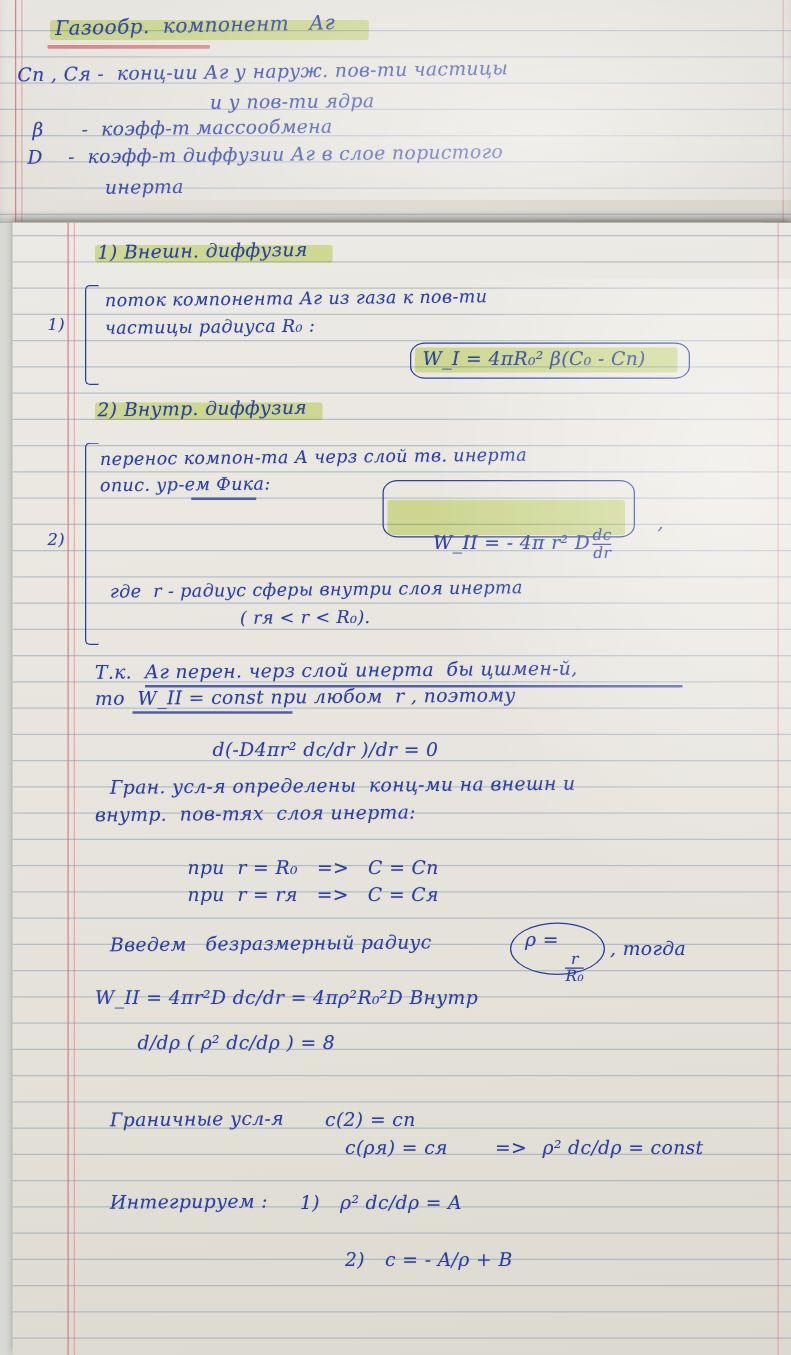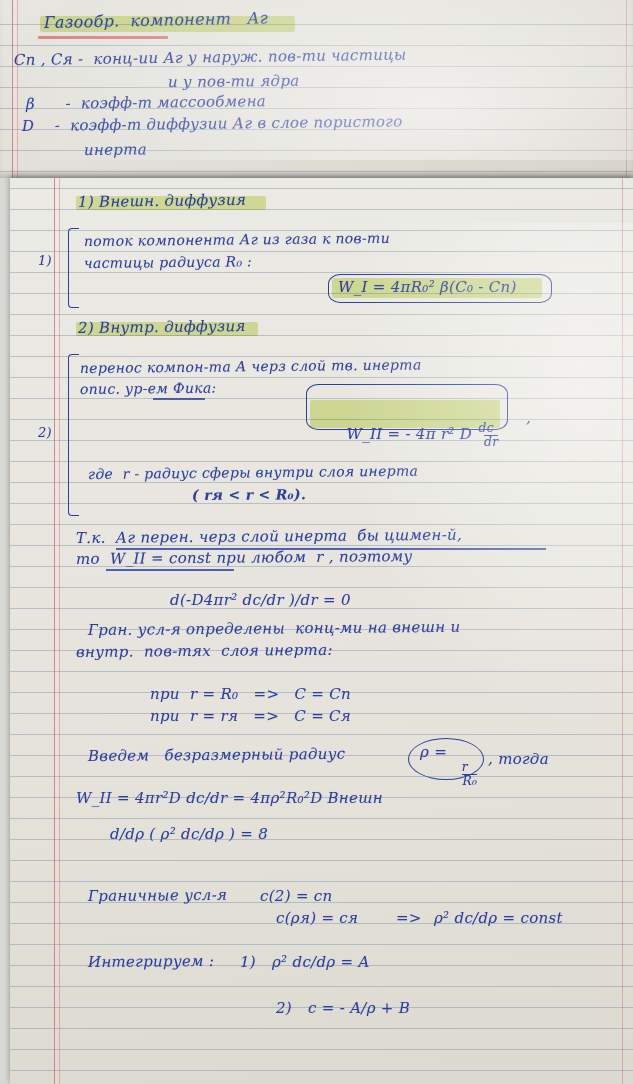--- a/index.html
+++ b/index.html
@@ -143,21 +143,21 @@
   }
   .frac {
     display: inline-block;
     text-align: center;
     vertical-align: middle;
     font-size: 0.82em;
     line-height: 1.05;
     margin: 0 2px;
   }
   .frac .num { display: block; }
-  .frac .den { display: block; border-top: 1.2px solid #2b3fa0; margin-left: 10px; }
+  .frac .den { display: block; border-top: 1.2px solid #2b3fa0; }
 </style>
 </head>
 <body>
 
 <div class="page">
 
   <div class="sheet-top">
     <div class="rules">
       <div class="rule" style="top:24px"></div>
       <div class="rule" style="top:45px"></div>
@@ -259,21 +259,21 @@
     <div class="underline-blue" style="left:143px; top:220px; width:52px;"></div>
 
     <div class="hl" style="left:300px; top:222px; width:190px; height:28px;"></div>
     <div class="box" style="left:296px; top:206px; width:200px; height:44px;"></div>
     <div class="hw s15" style="left:306px; top:227px;">
       <span>W_II = - 4π r² D</span><span class="frac"><span class="num">dc</span><span class="den">dr</span></span>
     </div>
     <div class="hw s15" style="left:516px; top:232px;">,</div>
 
     <div class="hw" style="left:78px; top:288px; transform: rotate(-0.6deg);">где  r - радиус сферы внутри слоя инерта</div>
-    <div class="hw" style="left:182px; top:309px; transform: rotate(-0.4deg); font-weight: bold;">( rя &lt; r &lt; R₀).</div>
+    <div class="hw" style="left:182px; top:309px; transform: rotate(-0.4deg);">( rя &lt; r &lt; R₀).</div>
 
     <div class="hw s15" style="left:66px; top:352px; transform: rotate(-0.5deg);">Т.к.  Аг перен. черз слой инерта  бы цшмен-й,</div>
     <div class="underline-blue" style="left:106px; top:370px; width:430px;"></div>
     <div class="hw s15" style="left:66px; top:373px; transform: rotate(-0.5deg);">то  W_II = const при любом  r , поэтому</div>
     <div class="underline-blue" style="left:96px; top:391px; width:128px;"></div>
 
     <div class="hw s15" style="left:160px; top:414px;">d(-D4πr² dc/dr )/dr = 0</div>
 
     <div class="hw s15" style="left:78px; top:444px; transform: rotate(-0.5deg);">Гран. усл-я определены  конц-ми на внешн и</div>
     <div class="hw s15" style="left:66px; top:466px; transform: rotate(-0.5deg);">внутр.  пов-тях  слоя инерта:</div>
@@ -281,21 +281,21 @@
     <div class="hw s15" style="left:140px; top:508px;">при  r = R₀   =&gt;   C = Cп</div>
     <div class="hw s15" style="left:140px; top:530px;">при  r = rя   =&gt;   C = Cя</div>
 
     <div class="hw s15" style="left:78px; top:570px; transform: rotate(-0.5deg);">Введем   безразмерный радиус</div>
     <div class="box" style="left:398px; top:560px; width:74px; height:40px; border-radius:50%;"></div>
     <div class="hw s15" style="left:410px; top:566px;">ρ =
       <span class="frac"><span class="num">r</span><span class="den">R₀</span></span>
     </div>
     <div class="hw s15" style="left:478px; top:573px;">, тогда</div>
 
-    <div class="hw s15" style="left:66px; top:612px;">W_II = 4πr²D dc/dr = 4πρ²R₀²D Внешн</div>
+    <div class="hw s15" style="left:66px; top:612px;">W_II = 4πr²D dc/dr = 4πρ²R₀²D Внутр</div>
     <div class="hw s15" style="left:100px; top:648px;">d/dρ ( ρ² dc/dρ ) = 8</div>
 
     <div class="hw s15" style="left:78px; top:710px; transform: rotate(-0.5deg);">Граничные усл-я</div>
     <div class="hw s15" style="left:250px; top:710px;">c(2) = cп</div>
     <div class="hw s15" style="left:266px; top:732px;">c(ρя) = cя</div>
     <div class="hw s15" style="left:386px; top:732px;">=&gt;</div>
     <div class="hw s15" style="left:424px; top:732px;">ρ² dc/dρ = const</div>
 
     <div class="hw s15" style="left:78px; top:776px; transform: rotate(-0.5deg);">Интегрируем :</div>
     <div class="hw s15" style="left:230px; top:776px;">1)</div>

